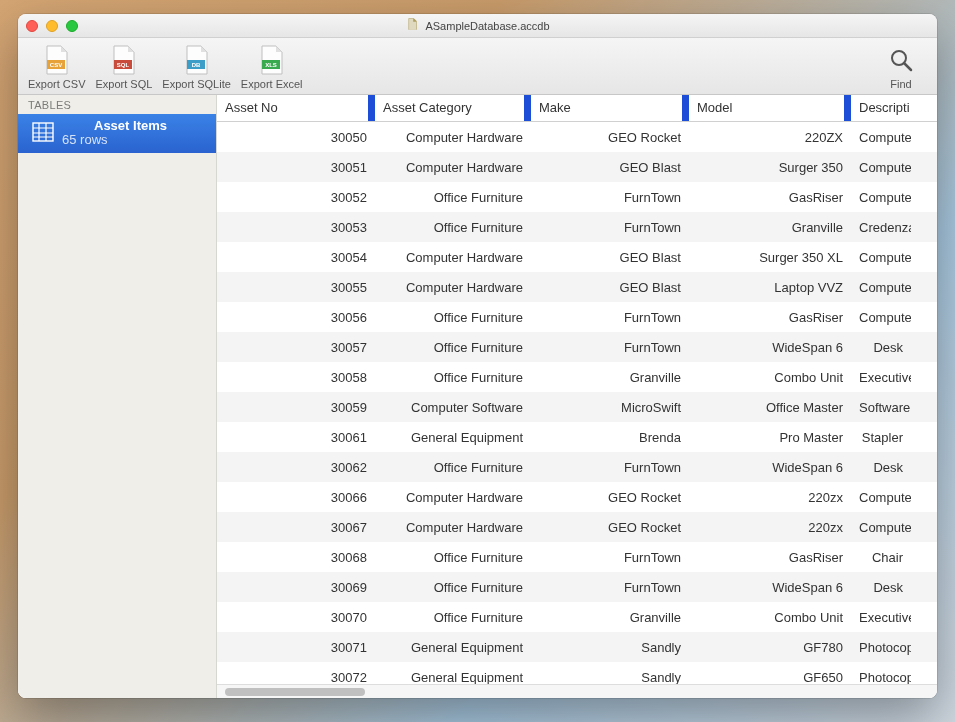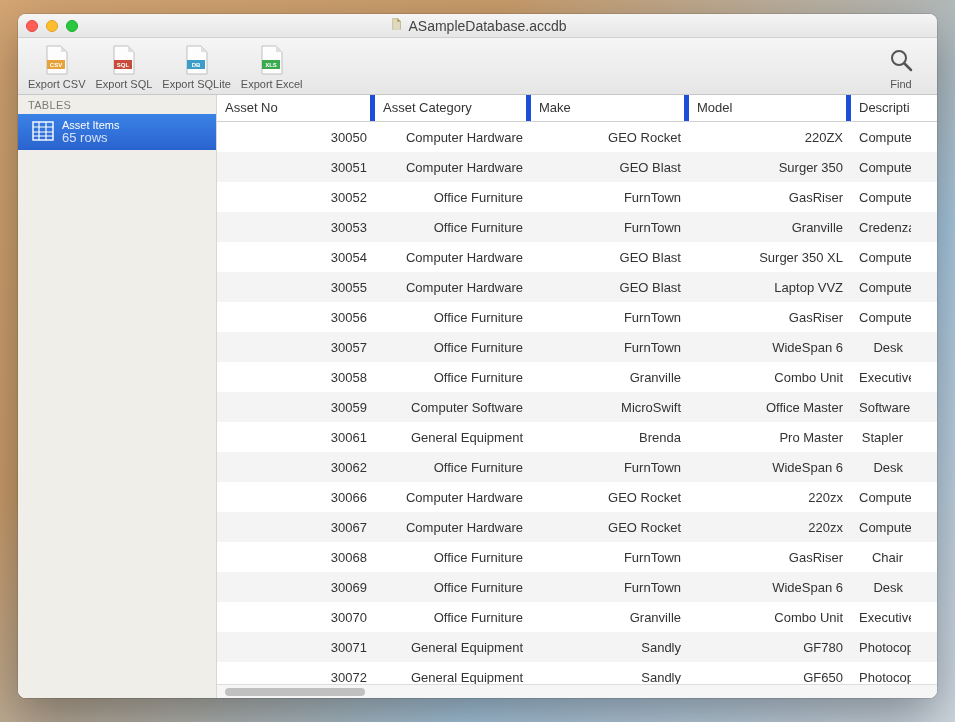--- a/index.html
+++ b/index.html
@@ -40,21 +40,21 @@
   .title-wrap {
     position: absolute;
     left: 0; right: 0;
     display: flex;
     justify-content: center;
     align-items: center;
     gap: 6px;
     pointer-events: none;
   }
   .title-wrap .doc-icon svg { width: 14px; height: 14px; }
-  .title-text { font-size: 14px; color: #444; }
+  .title-text { font-size: 11px; color: #444; }
   .toolbar {
     display: flex;
     align-items: flex-end;
     padding: 6px 10px 4px 10px;
     background: linear-gradient(#f5f5f5, #e6e6e6);
     border-bottom: 1px solid #c7c7c7;
   }
   .tb-item {
     display: flex;
     flex-direction: column;
@@ -96,39 +96,39 @@
     align-items: center;
     gap: 8px;
     padding: 5px 10px 5px 14px;
     cursor: default;
   }
   .sidebar-item.selected {
     background: linear-gradient(#3a82e6, #2a63cf);
     color: #fff;
   }
   .sidebar-item .sb-text { display: flex; flex-direction: column; }
-  .sb-title { font-size: 11px; font-weight: 400; line-height: 1.1; }
+  .sb-title { font-size: 13px; font-weight: 700; line-height: 1.1; margin-left: 32px; }
   .sb-sub { font-size: 13px; opacity: 0.8; line-height: 1.1; }
   .main {
     flex: 1;
     display: flex;
     flex-direction: column;
     overflow: hidden;
   }
   .table-header {
     display: grid;
     grid-template-columns: 158px 156px 158px 162px 60px;
     background: #fff;
     border-bottom: 1px solid #d0d0d0;
   }
   .th {
     padding: 5px 8px 6px 8px;
     font-size: 13px;
     color: #333;
-    border-right: 5px solid #1d4ed8;
+    border-right: 7px solid #1d4ed8;
     white-space: nowrap;
     overflow: hidden;
     cursor: default;
   }
   .th:last-child { border-right: none; }
   .table-body {
     flex: 1;
     overflow-y: auto;
     overflow-x: hidden;
     text-align: right;

